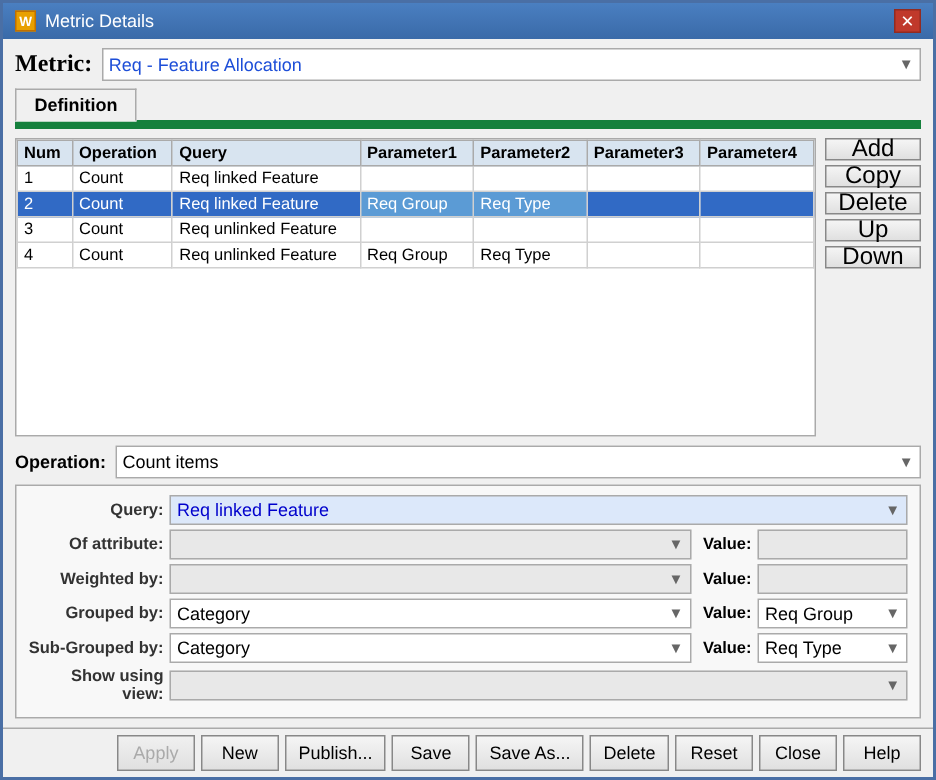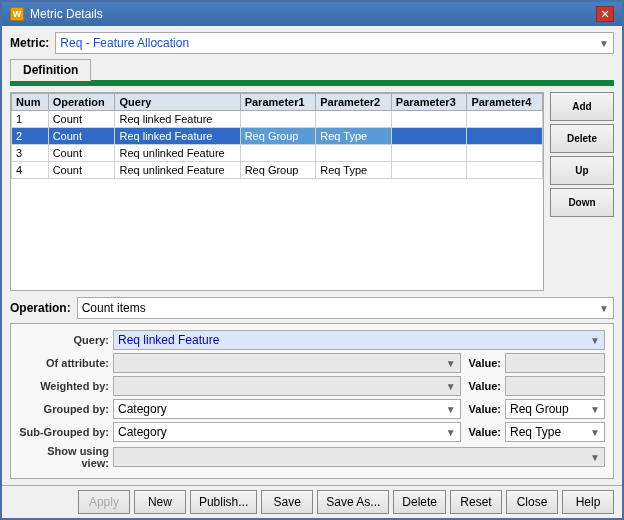--- a/index.html
+++ b/index.html
@@ -9,39 +9,39 @@
 
     .title-bar { background: linear-gradient(to bottom, #4a7fc1, #3a6aa8); color: white; padding: 4px 8px; display: flex; align-items: center; justify-content: space-between; height: 24px; }
     .title-bar-left { display: flex; align-items: center; gap: 6px; }
     .title-bar-icon { width: 14px; height: 14px; background: #e8a000; color: white; font-size: 9px; font-weight: bold; display: flex; align-items: center; justify-content: center; border: 1px solid #c07000; }
     .title-bar-text { font-size: 12px; font-weight: normal; }
     .title-bar-close { width: 18px; height: 16px; background: #c0392b; color: white; font-size: 11px; display: flex; align-items: center; justify-content: center; cursor: pointer; border: 1px solid #922b21; }
 
     .content { flex: 1; padding: 6px 8px; display: flex; flex-direction: column; gap: 4px; }
 
     .metric-row { display: flex; align-items: center; gap: 6px; }
-    .metric-label { font-weight: bold; font-size: 12px; }
+    .metric-label { font-weight: bold; font-size: 16px; font-family: Liberation Serif, serif; }
     .metric-dropdown { flex: 1; height: 22px; border: 1px solid #aaa; background: white; padding: 0 4px; display: flex; align-items: center; justify-content: space-between; cursor: pointer; }
     .metric-dropdown-text { color: #1d4ed8; }
     .dropdown-arrow { color: #666; font-size: 10px; }
 
     .tab-bar { display: flex; border-bottom: 6px solid #15803d; margin-bottom: 2px; }
     .tab { padding: 3px 12px; border: 1px solid #aaa; border-bottom: none; background: #e8e8e8; cursor: pointer; margin-right: 2px; position: relative; top: 1px; font-size: 12px; }
     .tab.active { background: #f0f0f0; border-bottom: 1px solid #f0f0f0; font-weight: bold; }
 
     .main-area { display: flex; gap: 6px; flex: 1; }
 
     .table-container { flex: 1; border: 1px solid #aaa; background: white; overflow: auto; }
     .data-table { width: 100%; border-collapse: collapse; }
     .data-table th { background: #d8e4f0; border: 1px solid #aaa; padding: 2px 4px; text-align: left; font-weight: bold; font-size: 11px; white-space: nowrap; }
     .data-table td { border: 1px solid #d0d0d0; padding: 2px 4px; font-size: 11px; white-space: nowrap; }
     .data-table tr.selected td { background: #316ac5; color: white; }
 
     .button-panel { display: flex; flex-direction: column; gap: 3px; width: 64px; }
-    .btn { height: 29px; border: 1px solid #888; background: linear-gradient(to bottom, #f5f5f5, #e0e0e0); cursor: pointer; font-size: 10px; display: flex; align-items: center; justify-content: center; font-weight: bold; }
+    .btn { height: 15px; border: 1px solid #888; background: linear-gradient(to bottom, #f5f5f5, #e0e0e0); cursor: pointer; font-size: 16px; display: flex; align-items: center; justify-content: center; }
 
     .operation-row { display: flex; align-items: center; gap: 6px; margin-top: 2px; }
     .operation-label { font-weight: bold; font-size: 12px; white-space: nowrap; }
     .operation-dropdown { flex: 1; height: 22px; border: 1px solid #aaa; background: white; padding: 0 4px; display: flex; align-items: center; justify-content: space-between; cursor: pointer; }
 
     .metric-element-box { border: 1px solid #aaa; padding: 6px 8px; background: #f8f8f8; }
     .metric-element-title { font-size: 11px; color: #555; margin-bottom: 4px; font-weight: bold; }
 
     .form-row { display: flex; align-items: center; gap: 4px; margin-bottom: 3px; }
     .form-label { width: 90px; text-align: right; font-size: 11px; color: #333; font-weight: bold; flex-shrink: 0; }
@@ -135,20 +135,21 @@
                 <td></td>
                 <td></td>
               </tr>
             </tbody>
         </table>
         <div class="table-empty-area"></div>
       </div>
 
       <div class="button-panel">
         <button class="btn">Add</button>
+        <button class="btn">Copy</button>
         <button class="btn">Delete</button>
         <button class="btn">Up</button>
         <button class="btn">Down</button>
       </div>
     </div>
 
     <div class="operation-row">
       <span class="operation-label">Operation:</span>
       <div class="operation-dropdown">
         <span>Count items</span>

